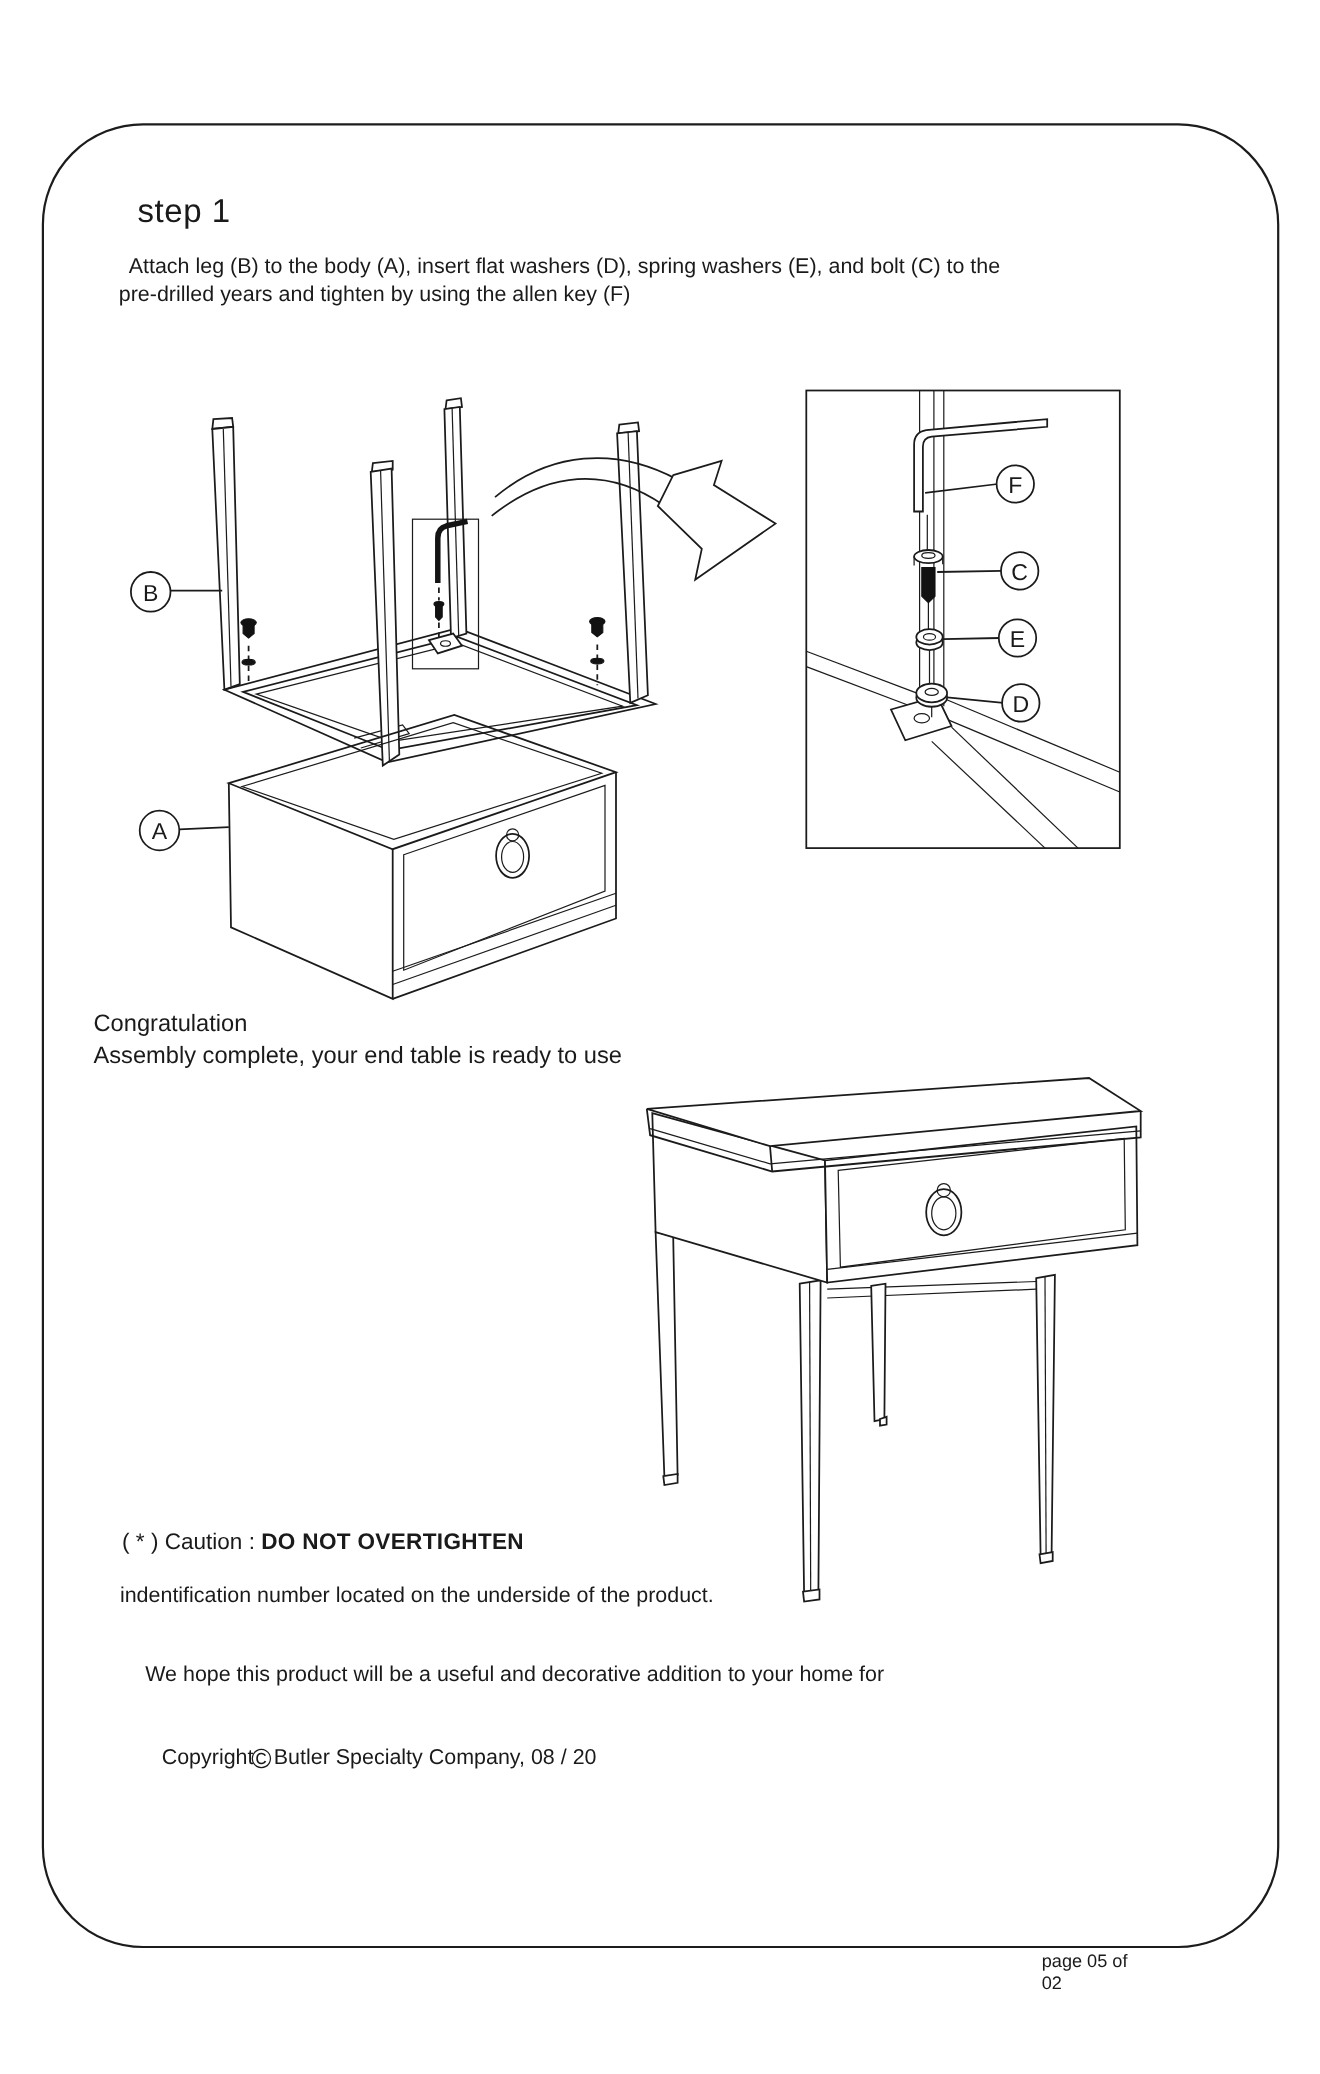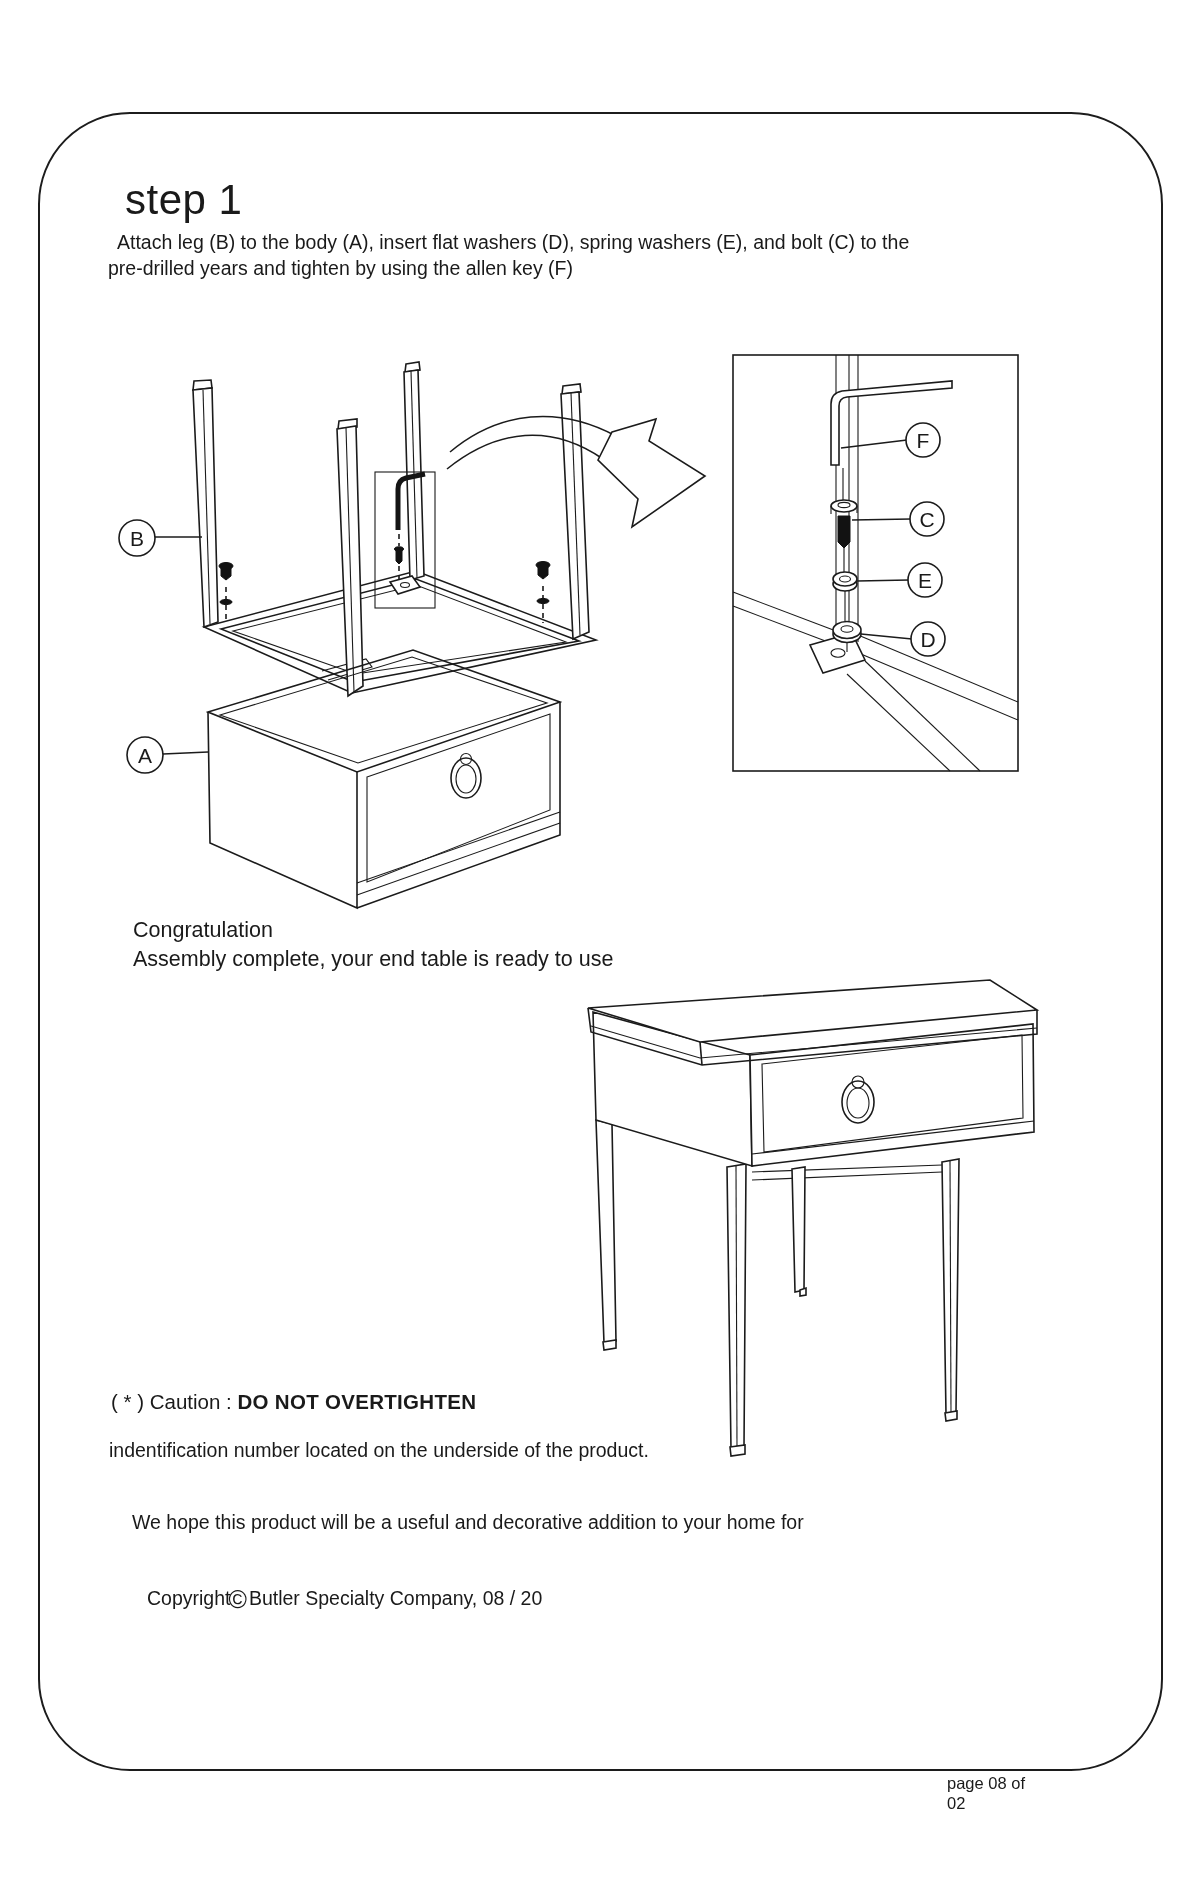--- a/index.html
+++ b/index.html
@@ -14,38 +14,37 @@
   }
   .abs{position:absolute;}
   #page-border{
     left:38px; top:112px;
     width:1121px; height:1655px;
     border:2px solid #1c1c1c;
     border-radius:92px;
   }
   #step-title{
     left:125px; top:176px;
-    font-size:42px;
+    font-size:30px;
     letter-spacing:0.5px;
     white-space:nowrap;
   }
   .body-text{
     font-size:19.5px;
     line-height:26px;
     white-space:nowrap;
   }
   #instructions{ left:108px; top:229px; }
   .indent8{ text-indent:9px; }
   .indent14{ text-indent:14px; }
   #congrats{
     left:85px; top:916px;
     font-size:21.5px;
     line-height:28.5px;
     white-space:nowrap;
-    margin-left:48px;
   }
   #caution-line{
     left:111px; top:1390px;
     font-size:20.5px;
     white-space:nowrap;
   }
   #caution-line b{ font-weight:700; letter-spacing:0.3px; }
   #correspondence{ left:109px; top:1438px; line-height:25.5px; }
   #closing{ left:118px; top:1510px; line-height:25.5px; }
   #copyright-line{
@@ -303,17 +302,17 @@
 
   <div class="abs body-text" id="closing">
     <div class="indent14">We hope this product will be a useful and decorative addition to your home for</div>
   </div>
 
   <div class="abs" id="copyright-line">
     <span>Copyright</span><span class="csym">©</span><span>Butler Specialty Company, 08 / 20</span>
   </div>
 
   <div class="abs" id="page-footer">
-    <div>page 08 of</div>
+    <div>page 05 of</div>
     <div>02</div>
   </div>
 
 </div>
 
 </body></html>

